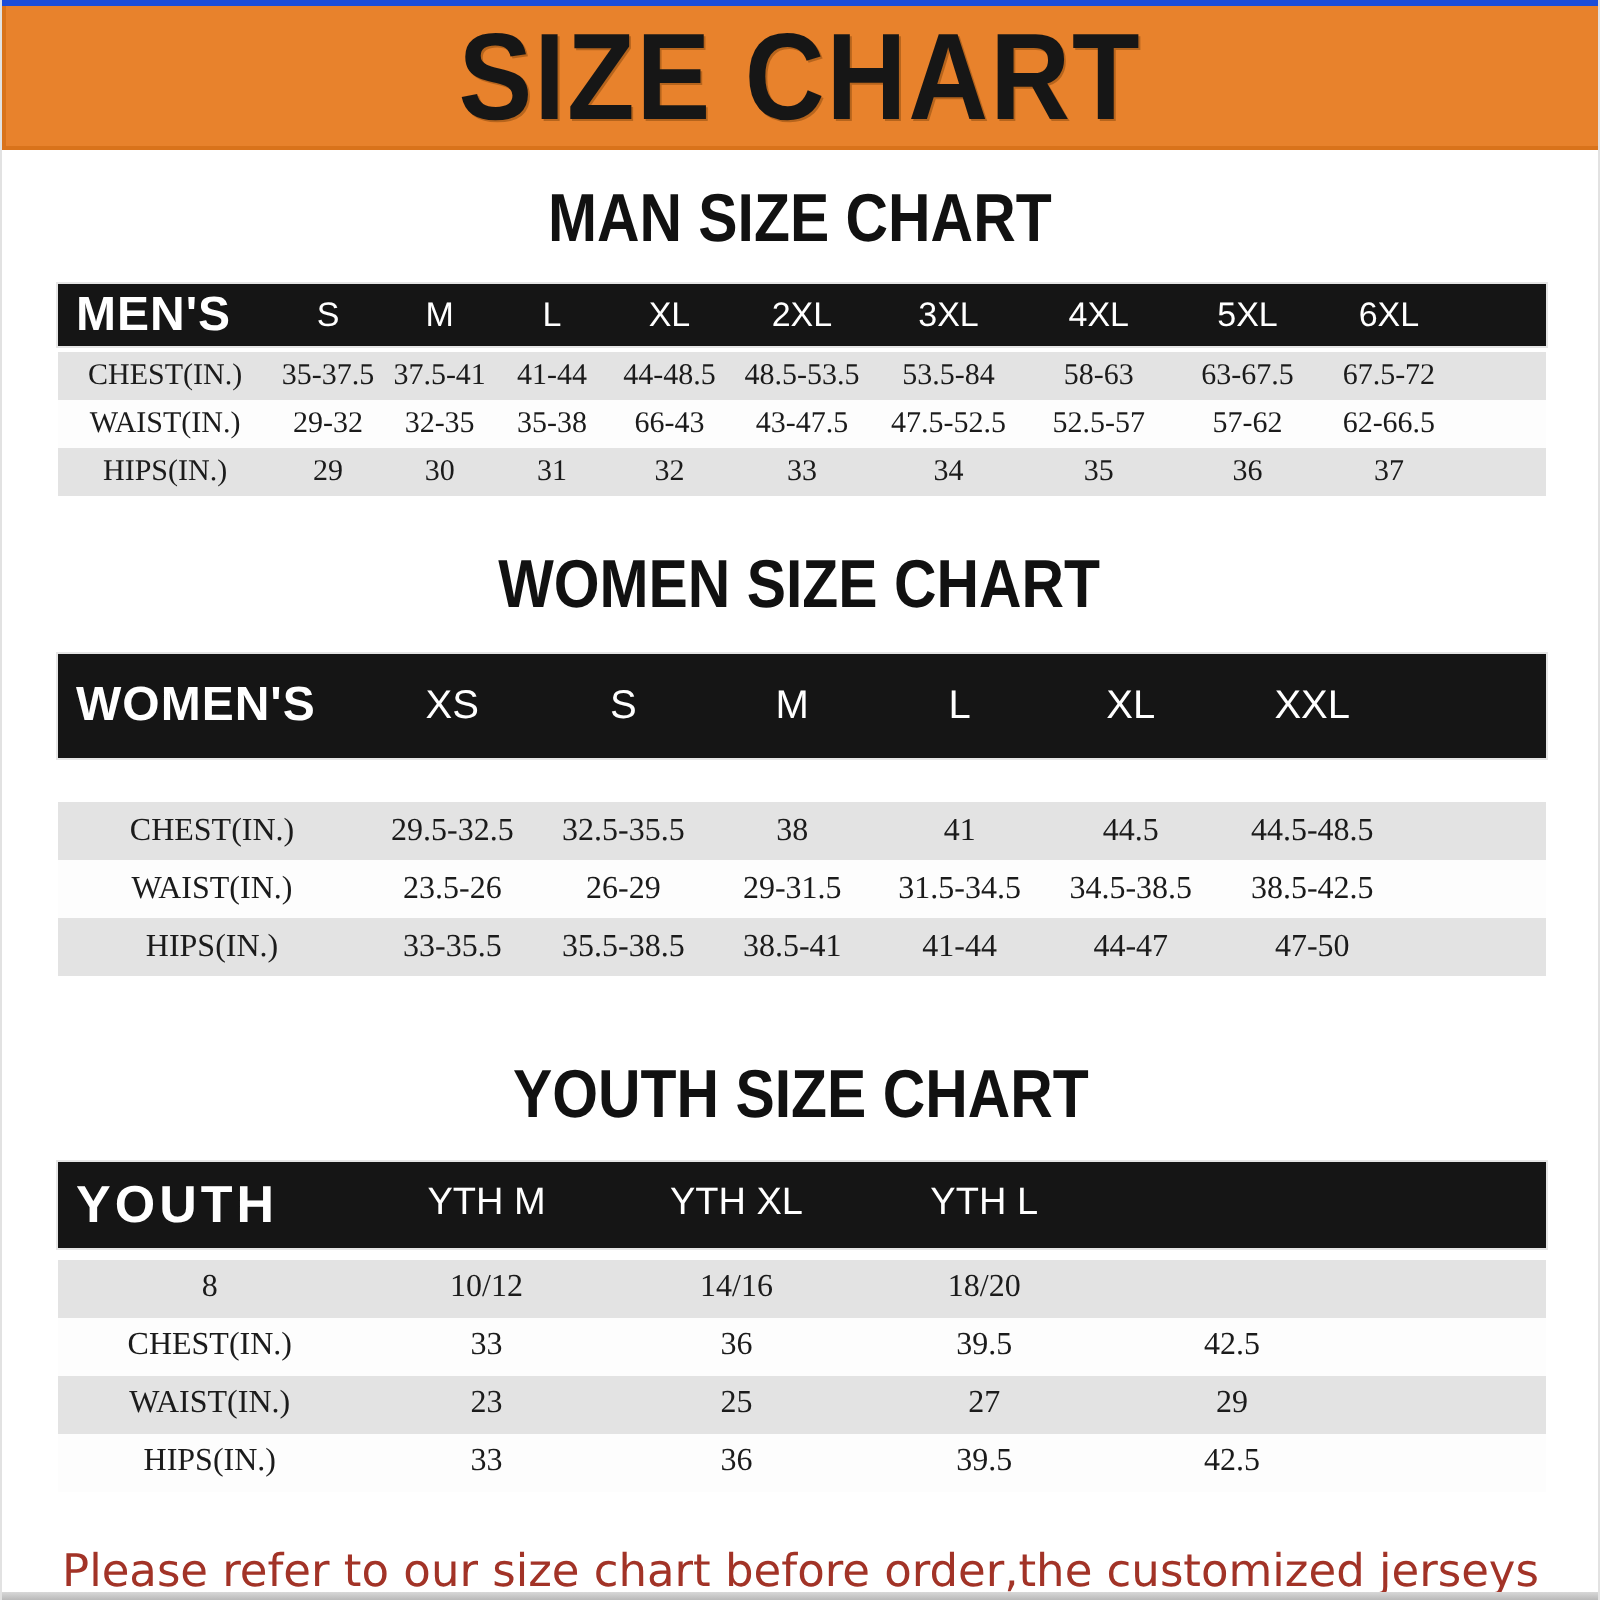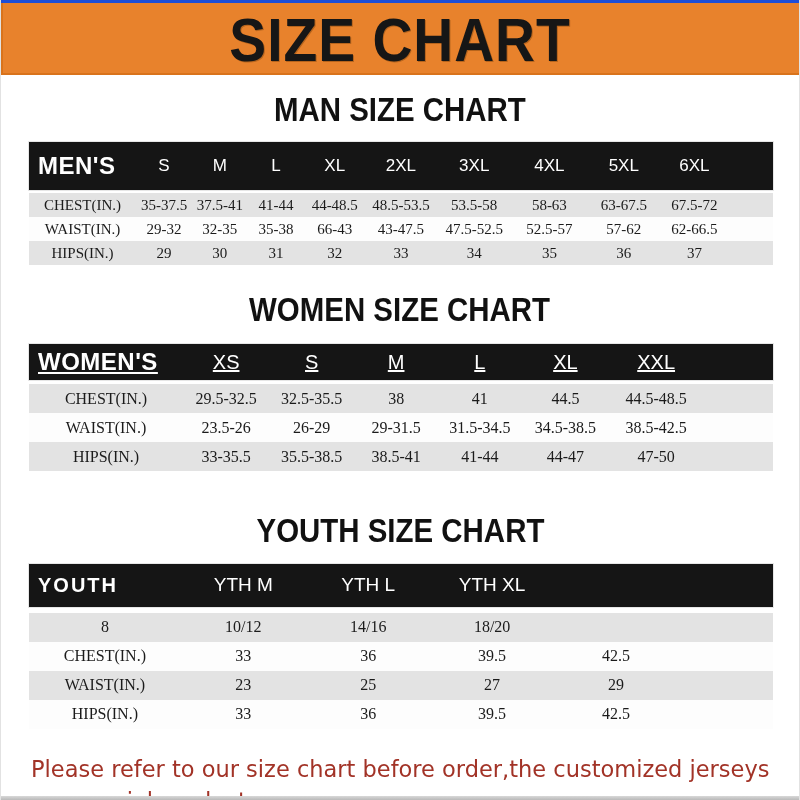--- a/index.html
+++ b/index.html
@@ -33,27 +33,27 @@
   .man-tbl   { margin-top:15px; }
   .women-tbl { margin-top:17px; }
   .youth-tbl { margin-top:15px; }
   .thead {
     display:grid; align-items:center; background:#151515; color:#fff;
     box-shadow:0 0 0 1px #e6e6e6;
   }
   .man-cols   { grid-template-columns:14.4% 7.5% 7.5% 7.6% 8.2% 9.6% 10.1% 10.1% 9.9% 9.1% 6%; }
   .women-cols { grid-template-columns:20.7% 11.6% 11.4% 11.3% 11.2% 11.8% 12.6% 9.4%; }
   .youth-cols { grid-template-columns:20.4% 16.8% 16.8% 16.5% 16.8% 12.7%; }
-  .man-tbl   .thead { height:48px; margin-bottom:3px; }
-  .women-tbl .thead { height:36px; margin-bottom:4px;text-decoration:underline; }
+  .man-tbl   .thead { height:31px; margin-bottom:3px; }
+  .women-tbl .thead { height:52px; margin-bottom:22px; }
   .youth-tbl .thead { height:43px; margin-bottom:6px; }
   .hlabel { font-weight:bold; padding-left:9px; letter-spacing:.5px; white-space:nowrap; }
   .man-tbl   .hlabel { font-size:24px; }
   .women-tbl .hlabel { font-size:24px; }
-  .youth-tbl .hlabel { font-size:20px; letter-spacing:2px; }
+  .youth-tbl .hlabel { font-size:26px; letter-spacing:2px; }
   .hsize { text-align:center; white-space:nowrap; }
   .man-tbl   .hsize { font-size:17px; }
   .women-tbl .hsize { font-size:20px; }
   .youth-tbl .hsize { font-size:19px; }
   .trow { display:grid; align-items:center;font-family:Liberation Serif, serif; }
   .man-tbl   .trow { height:24px; font-size:15px; }
   .women-tbl .trow { height:29px; font-size:16px; }
   .youth-tbl .trow { height:29px; font-size:16px; }
   .row-gray  { background:#E3E3E3; }
   .row-white { background:#FDFDFD; }
@@ -94,21 +94,21 @@
     <span class="hsize">6XL</span>
     <span></span>
   </div>
   <div class="trow man-cols row-gray">
     <span class="rlabel">CHEST(IN.)</span>
     <span class="cell">35-37.5</span>
     <span class="cell">37.5-41</span>
     <span class="cell">41-44</span>
     <span class="cell">44-48.5</span>
     <span class="cell">48.5-53.5</span>
-    <span class="cell">53.5-58</span>
+    <span class="cell">53.5-84</span>
     <span class="cell">58-63</span>
     <span class="cell">63-67.5</span>
     <span class="cell">67.5-72</span>
     <span></span>
   </div>
   <div class="trow man-cols row-white">
     <span class="rlabel">WAIST(IN.)</span>
     <span class="cell">29-32</span>
     <span class="cell">32-35</span>
     <span class="cell">35-38</span>
@@ -183,22 +183,22 @@
 </div>
 
 <div class="section-title title-youth">
   <span>YOUTH SIZE CHART</span>
 </div>
 
 <div class="tbl youth-tbl">
   <div class="thead youth-cols">
     <span class="hlabel">YOUTH</span>
     <span class="hsize">YTH M</span>
+    <span class="hsize">YTH XL</span>
     <span class="hsize">YTH L</span>
-    <span class="hsize">YTH XL</span>
     <span></span>
   </div>
   <div class="trow youth-cols row-gray">
     <span class="cell">8</span>
     <span class="cell">10/12</span>
     <span class="cell">14/16</span>
     <span class="cell">18/20</span>
     <span></span>
   </div>
   <div class="trow youth-cols row-white">

